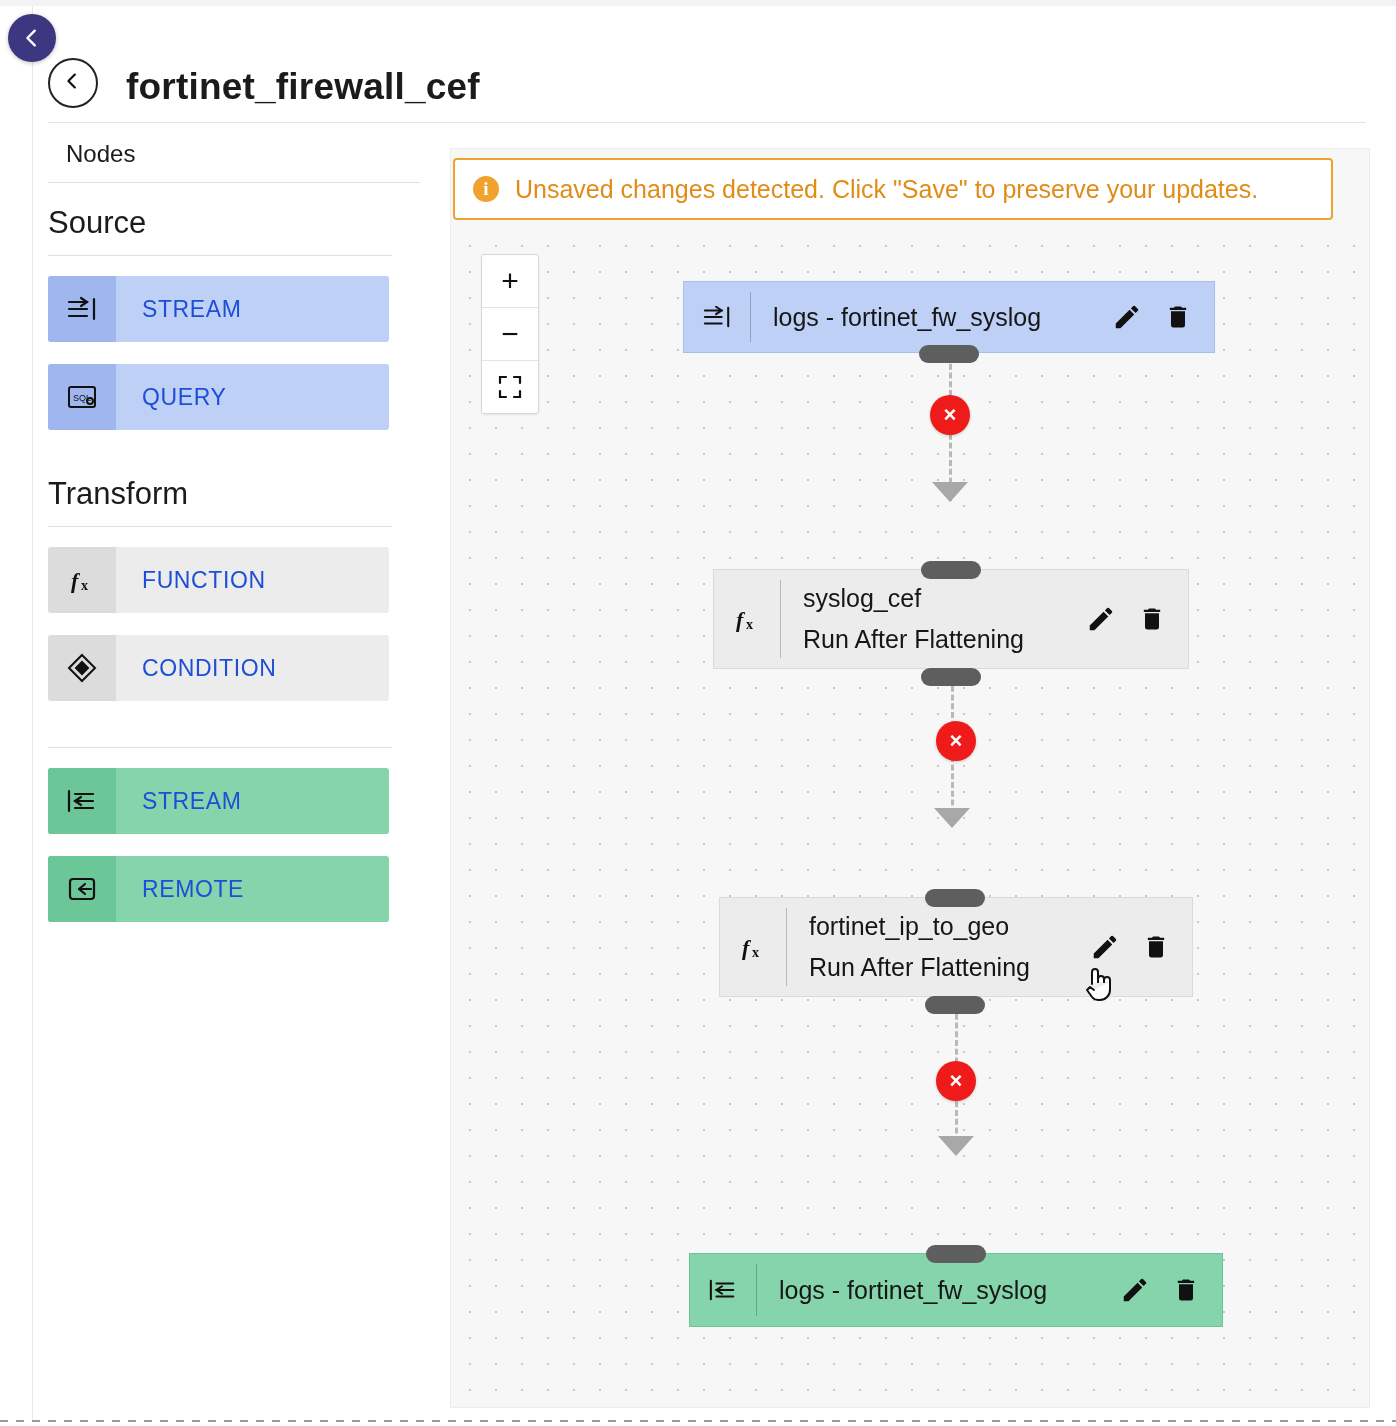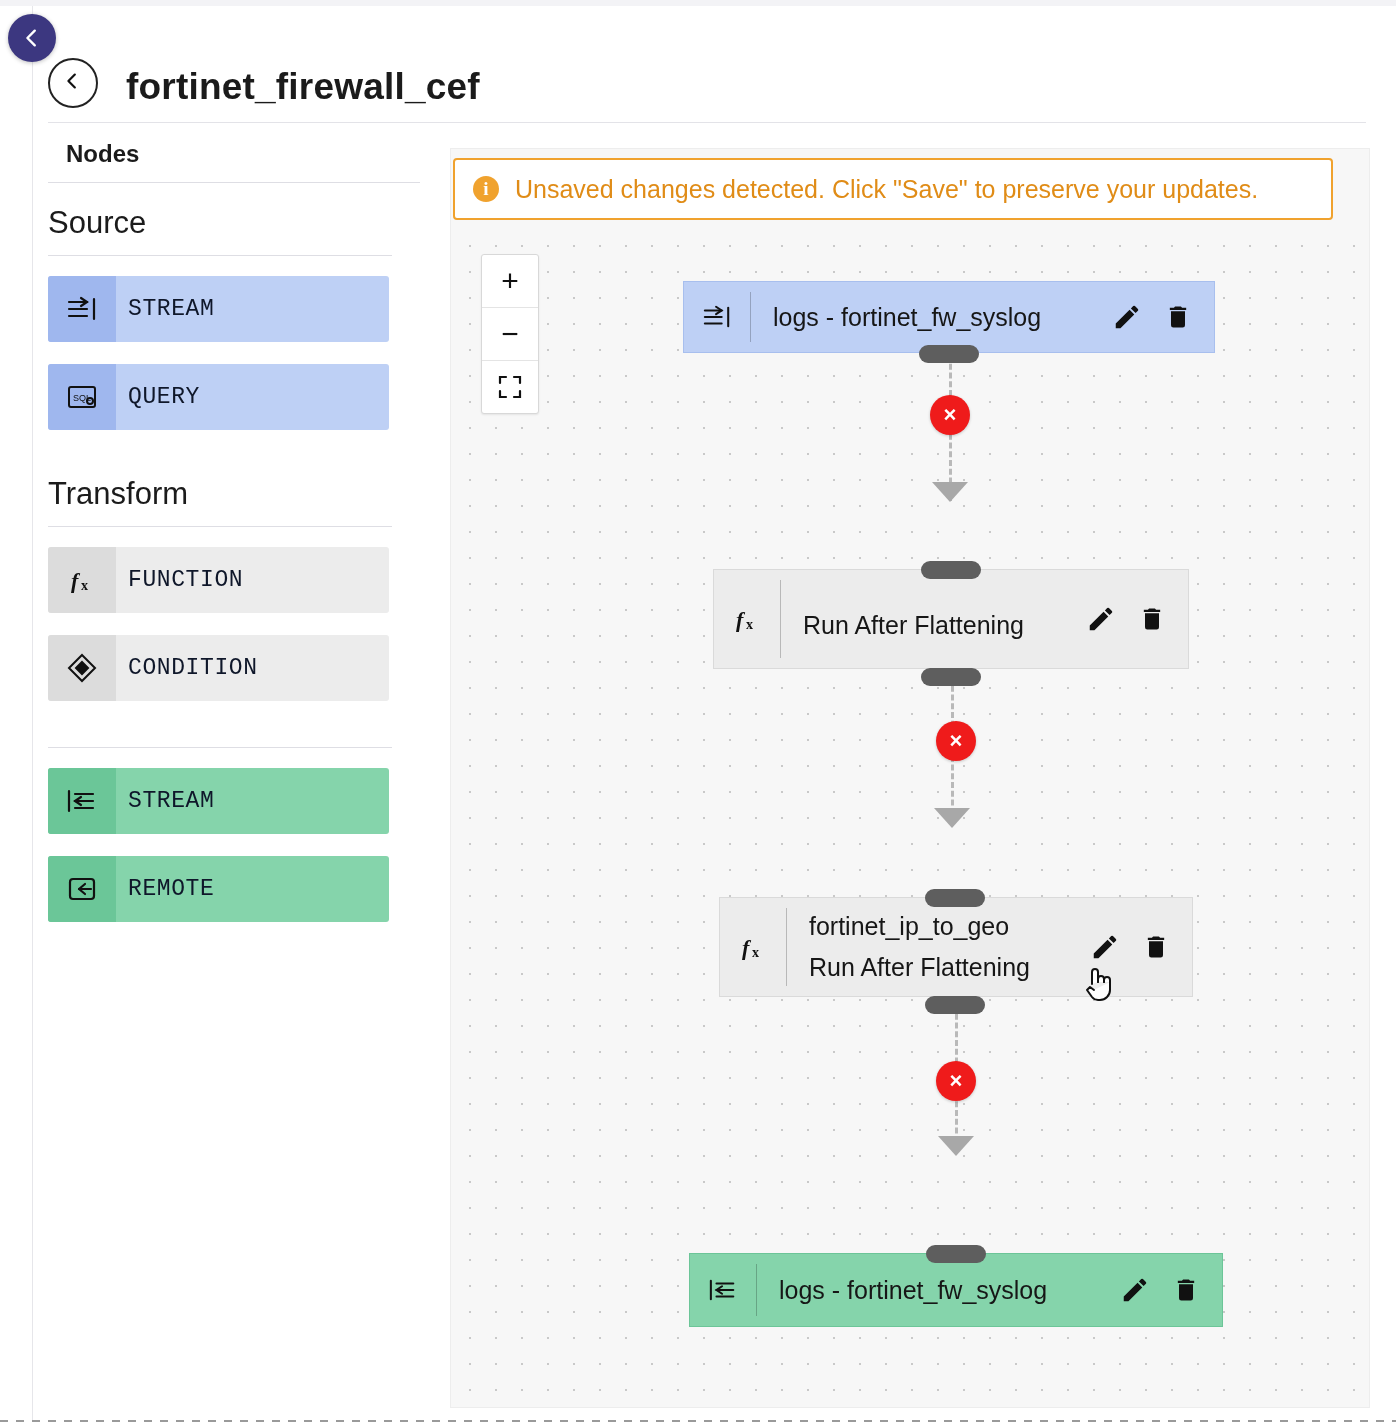--- a/index.html
+++ b/index.html
@@ -97,21 +97,21 @@
 
   
   .sidebar {
     position: absolute;
     top: 140px;
     left: 48px;
     width: 372px;
   }
   .sidebar-heading {
     font-size: 25px;
-    font-weight: 700;
+    font-weight: 400;
     color: #1b1b1b;
     padding-bottom: 14px;
   }
   .sidebar-heading.nodes { padding-left: 18px; font-size: 24px;}
   .sidebar-rule {
     height: 1px;
     background: #dedee4;
     margin-bottom: 22px;
   }
   .group-label {
@@ -141,23 +141,22 @@
     width: 68px;
     height: 100%;
     display: flex;
     align-items: center;
     justify-content: center;
     flex: none;
   }
   .palette-item .pi-label {
     font-size: 23px;
     letter-spacing: .6px;
-    padding-left: 12px;
-    color: #0f172a;
-    font-family: Liberation Mono, monospace;
+    padding-left: 26px;
+    color: #1d4ed8;
   }
   .pi-source { background: #bed0f5; }
   .pi-source .pi-icon { background: #9fb7ee; }
   .pi-transform { background: #ececec; }
   .pi-transform .pi-icon { background: #dcdcdc; }
   .pi-dest { background: #85d4ab; }
   .pi-dest .pi-icon { background: #6bc698; }
 
   .spacer-24 { height: 24px; }
 
@@ -512,20 +511,21 @@
 
   <div class="node node-fn" style="left:262px; top:420px; width:476px; height:100px;">
     <div class="n-icon">
       <svg width="34" height="30" viewBox="0 0 34 30" fill="#111" stroke="none">
         <text x="6" y="23" font-size="22" font-style="italic" font-weight="bold" font-family="Liberation Serif">f</text>
         <text x="16" y="25" font-size="14" font-weight="bold" font-family="Liberation Serif">x</text>
       </svg>
     </div>
     <div class="n-sep"></div>
     <div class="n-body">
+      <div class="n-title">syslog_cef</div>
       <div class="n-sub">Run After Flattening</div>
     </div>
     <div class="n-actions">
       <span class="icon-btn">
         <svg width="30" height="30" viewBox="0 0 24 24" fill="#111">
             <path d="M3 17.25V21h3.75L17.81 9.94l-3.75-3.75L3 17.25zM20.71 7.04a1 1 0 0 0 0-1.41l-2.34-2.34a1 1 0 0 0-1.41 0l-1.83 1.83 3.75 3.75 1.83-1.83z"></path>
           </svg>
       </span>
       <span class="icon-btn">
         <svg width="28" height="30" viewBox="0 0 24 24" fill="#111">

